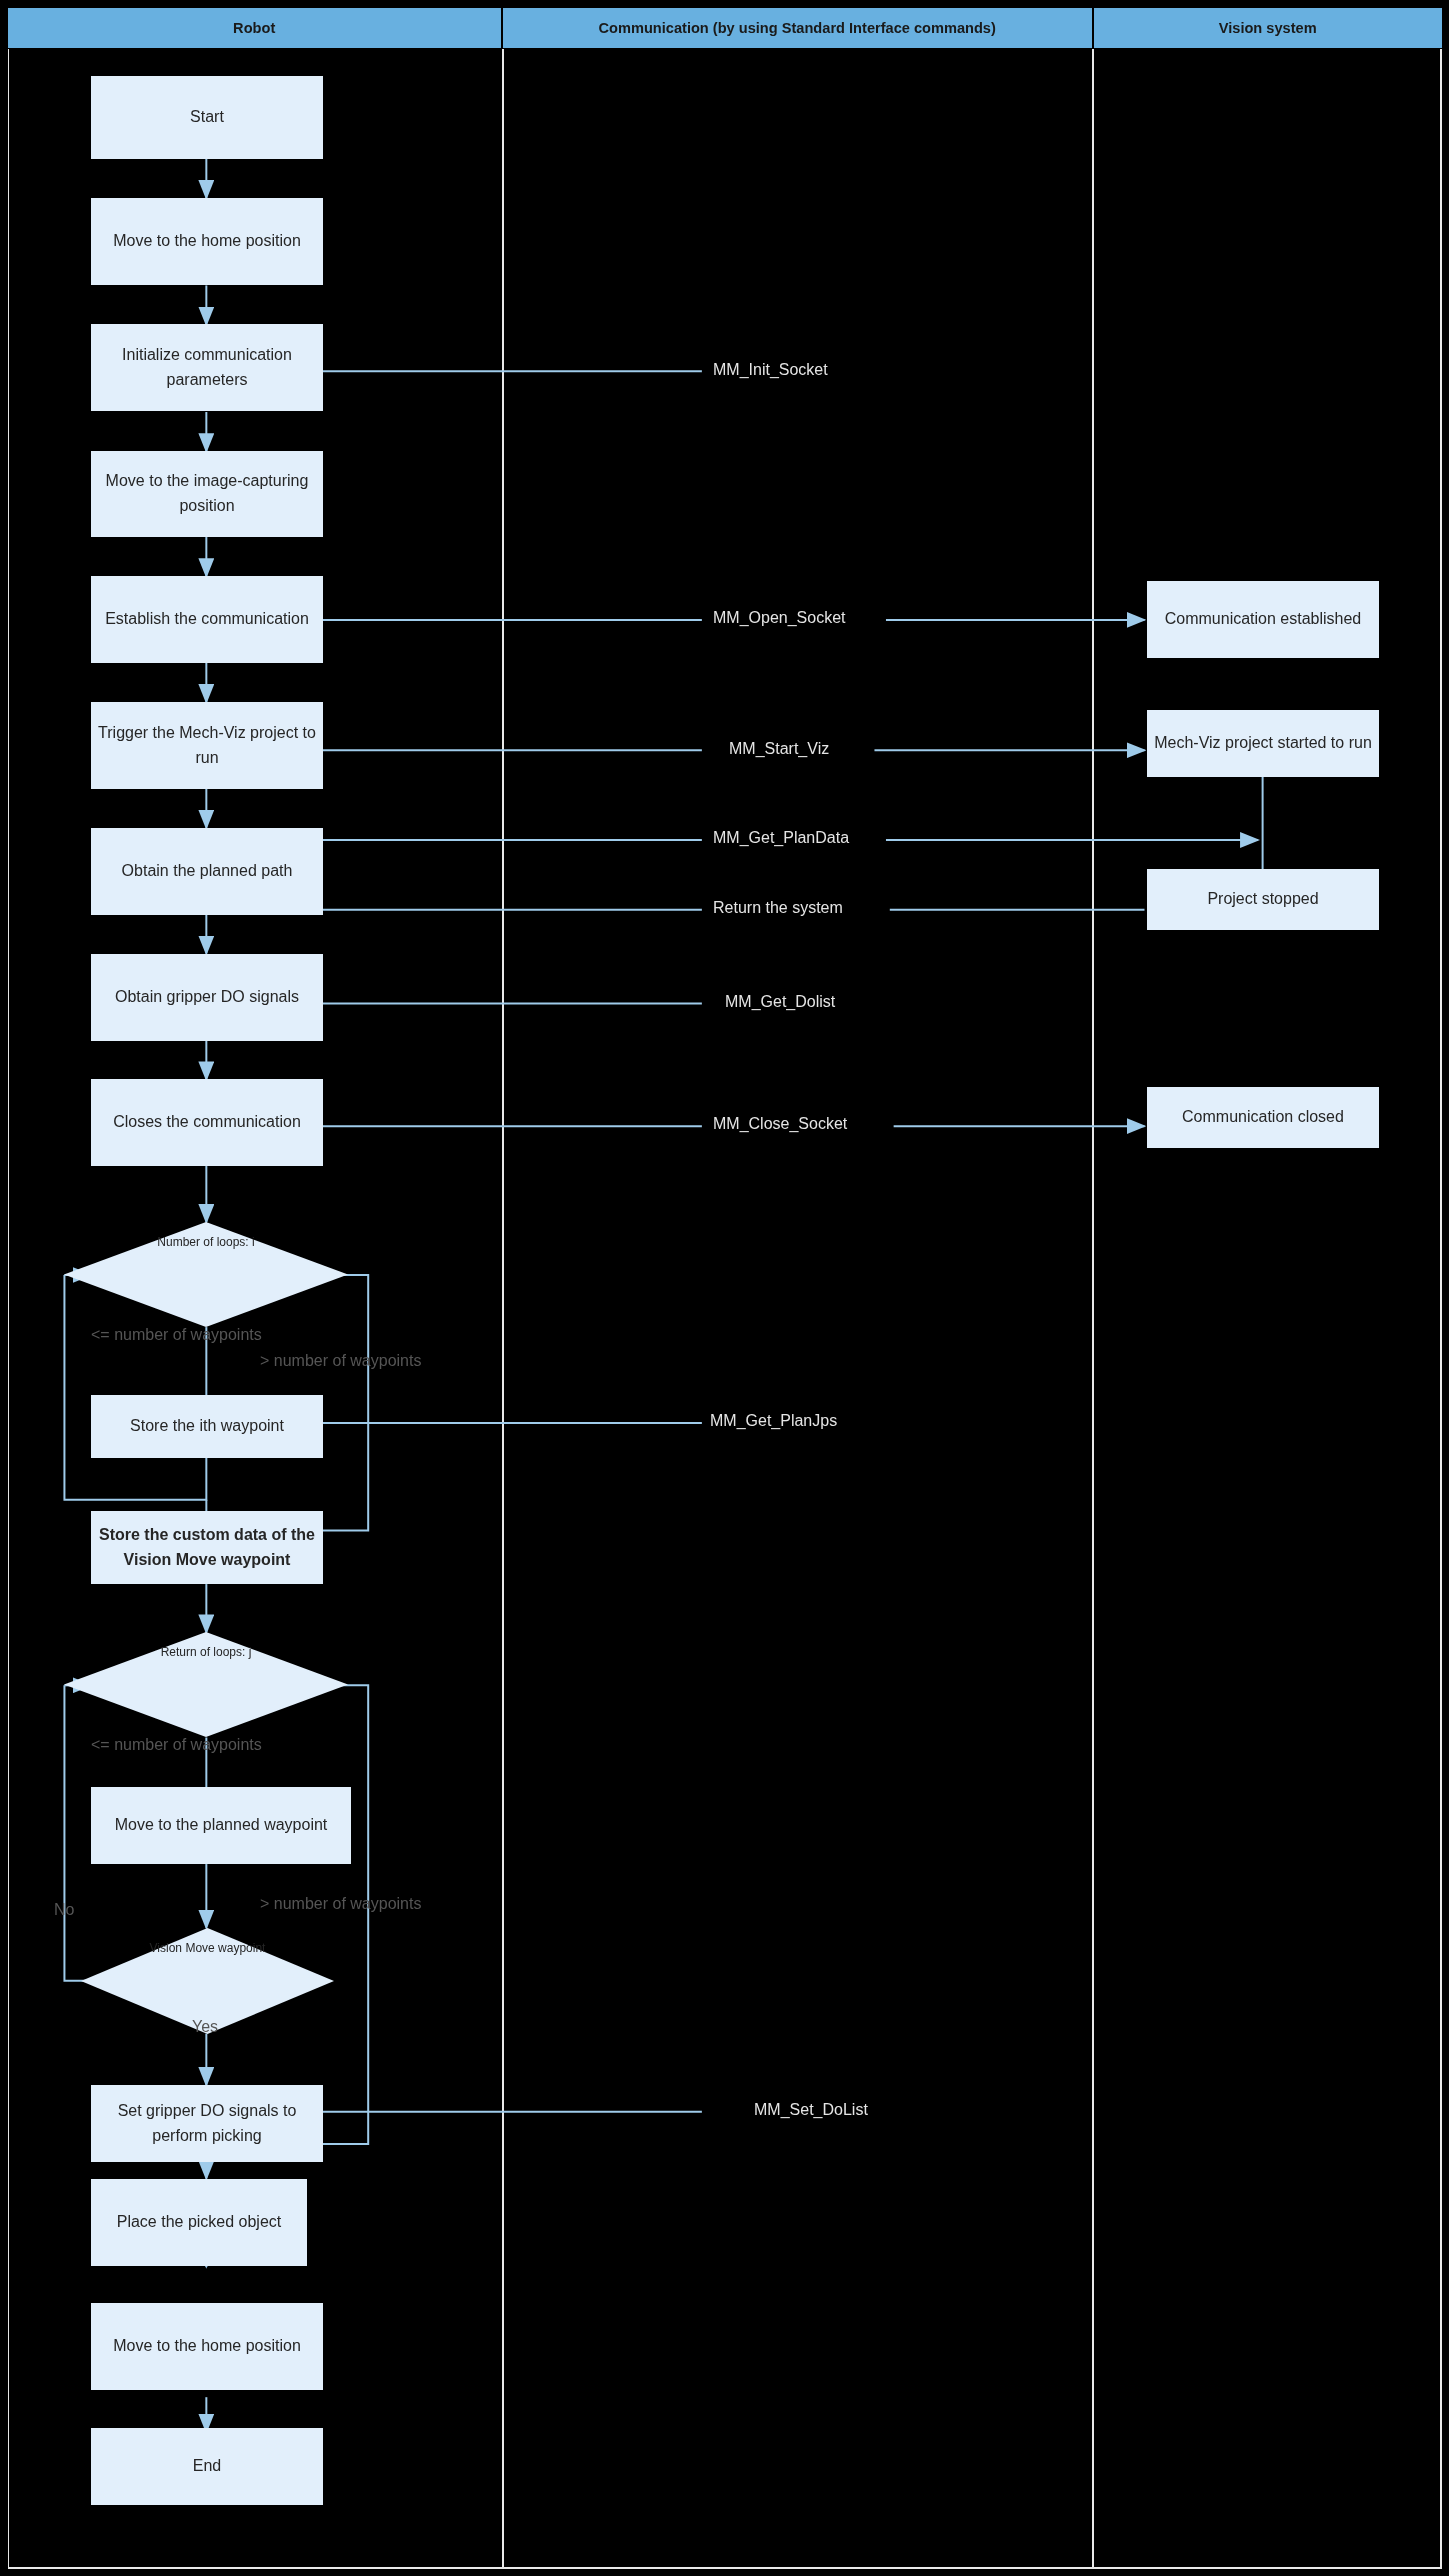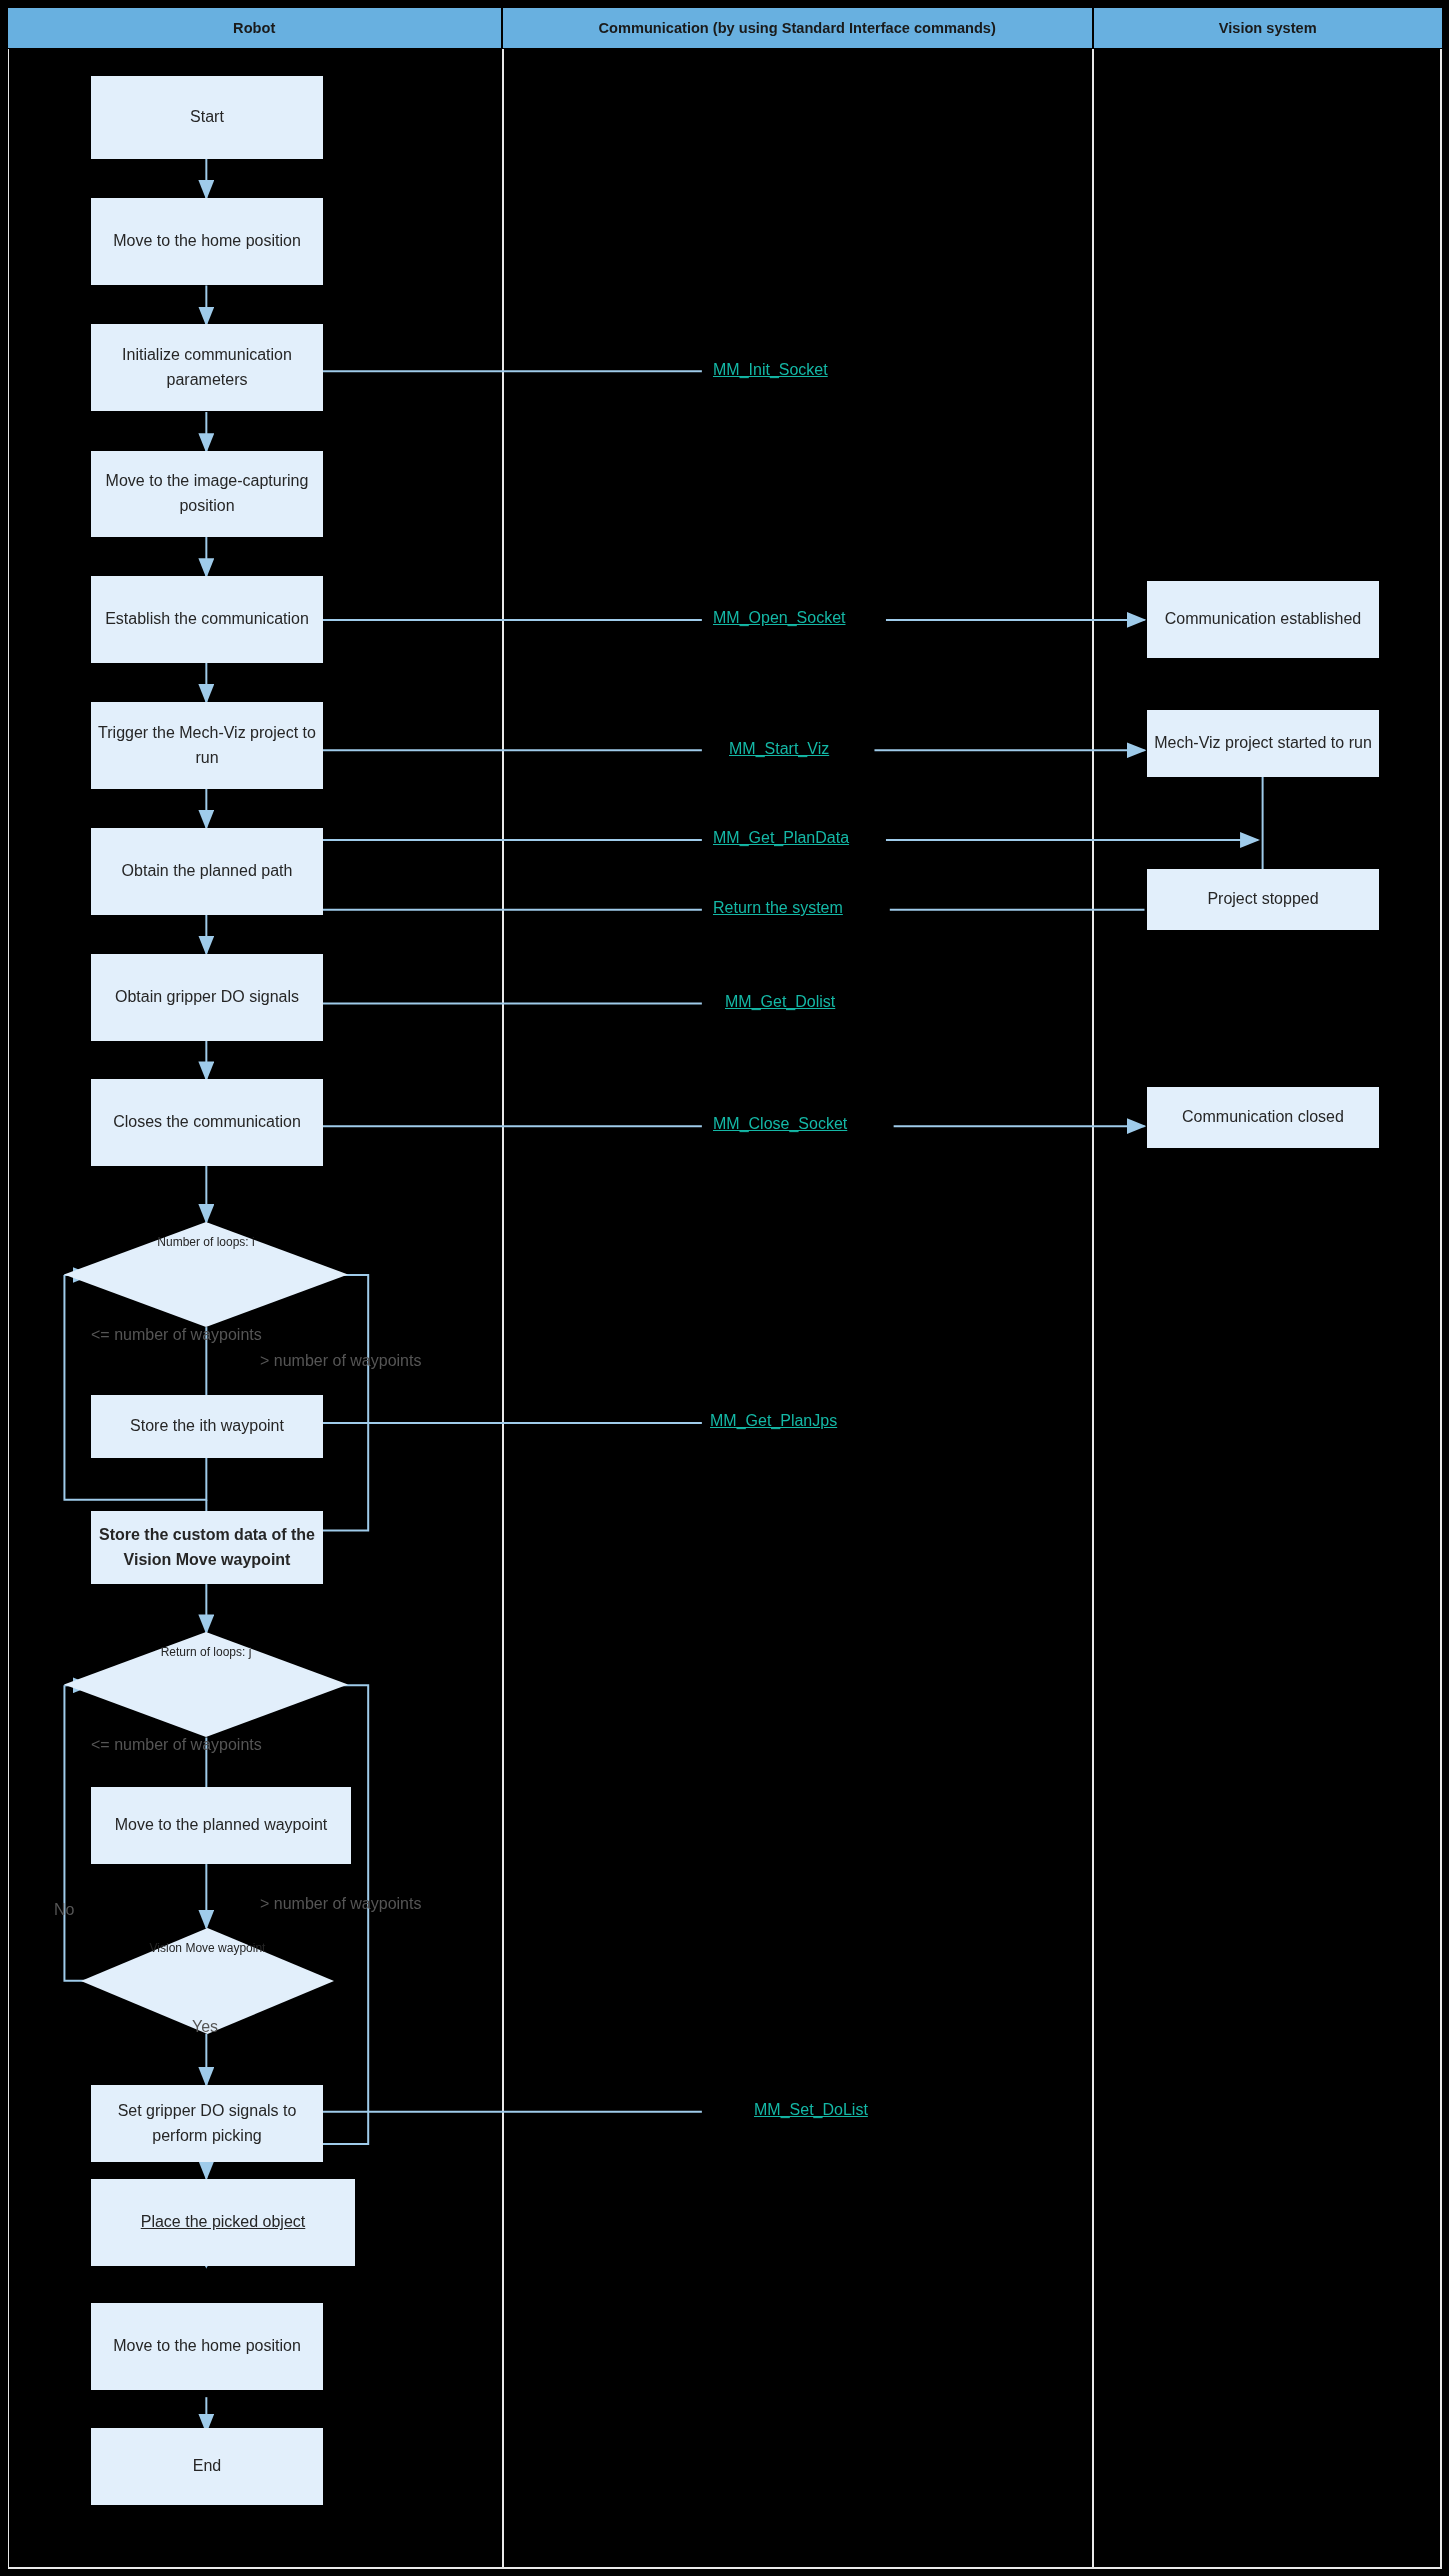--- a/index.html
+++ b/index.html
@@ -34,21 +34,21 @@
 
   
   .diamond{position:absolute;}
   .diamond .shape{position:absolute;left:0;top:0;width:100%;height:100%;
      background:#e2effb;clip-path:polygon(50% 0,100% 50%,50% 100%,0 50%);}
   .diamond .dlabel{position:absolute;left:0;width:100%;text-align:center;
      color:#262626;font-size:12px;line-height:1.55;}
 
   
   .lbl{position:absolute;color:#3f3f3f;font-size:16px;white-space:nowrap;}
-  .lbl.cmd{color:#14b8a6;text-decoration:underline;}
+  .lbl.cmd{color:#e5e5e5;}
   .lbl.edge{color:#555;}
 </style>
 </head>
 <body>
 
 <div id="page">
 
   <div class="hdr-band">
     <div class="hdr-cell hdr-robot">Robot</div>
     <div class="hdr-cell hdr-comm">Communication (by using Standard Interface commands)</div>
@@ -185,21 +185,21 @@
 
   <div class="diamond" style="left:81px;top:1928px;width:253px;height:106px;">
     <div class="shape"></div>
     <div class="dlabel" style="top:10.7px;">Vision Move waypoint</div>
   </div>
 
   <div class="node" style="left:91px;top:2085px;width:232px;height:77px;">
     <span class="txt">Set gripper DO signals to perform picking</span>
     </div>
 
-  <div class="node" style="left:91px;top:2179px;width:264px;height:87px;text-decoration:underline;">
+  <div class="node" style="left:91px;top:2179px;width:216px;height:87px;">
     <span class="txt">Place the picked object</span>
     </div>
 
   <div class="node" style="left:91px;top:2303px;width:232px;height:87px;">
     <span class="txt">Move to the home position</span>
     </div>
 
   <div class="node" style="left:91px;top:2428px;width:232px;height:77px;">
     <span class="txt">End</span>
     </div>

